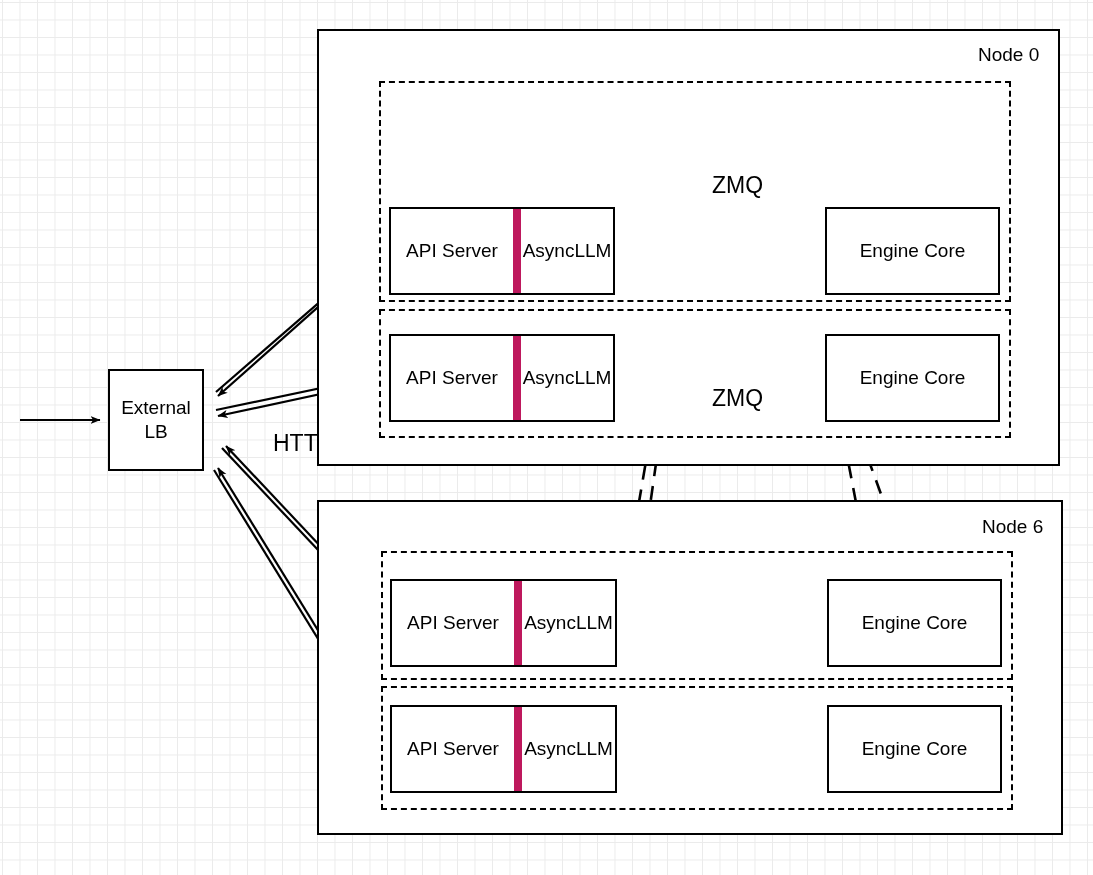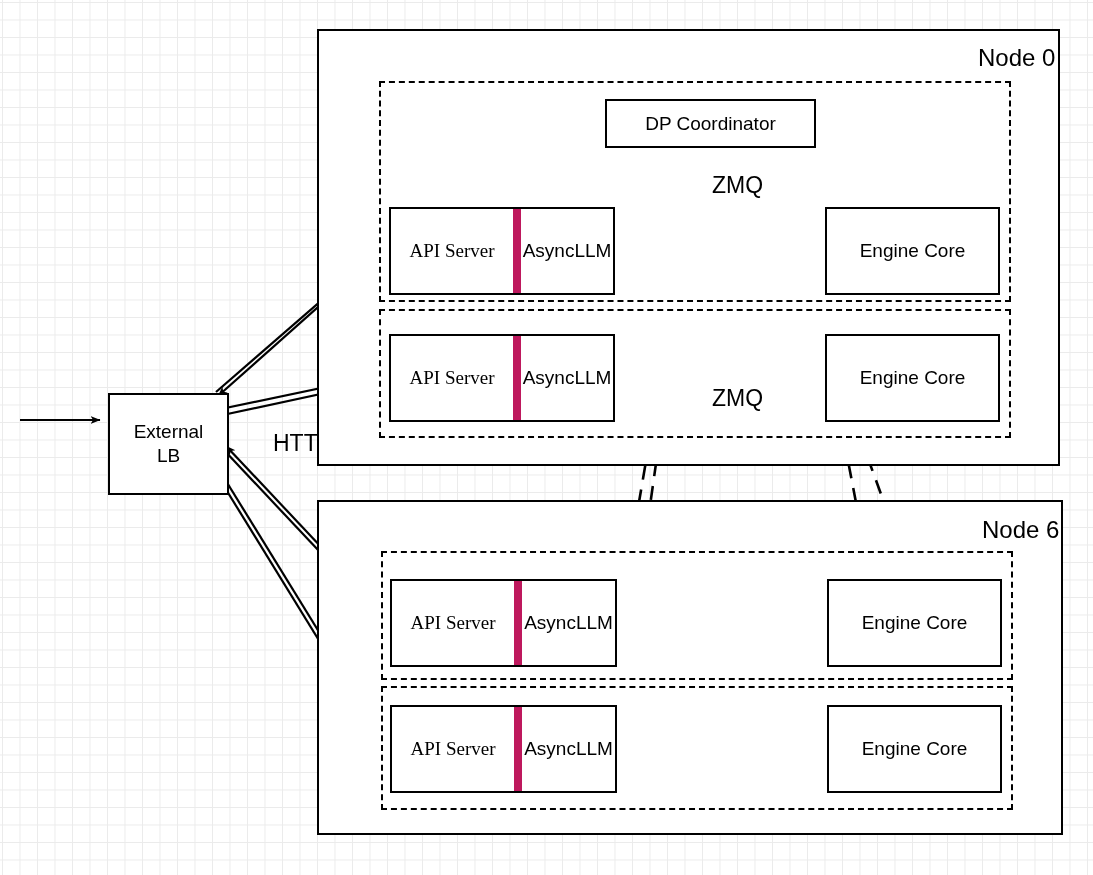--- a/index.html
+++ b/index.html
@@ -43,21 +43,21 @@
     line-height: 1.25;
   }
   .node-frame {
     position: absolute;
     box-sizing: border-box;
     border: 2px solid #000000;
     background: #ffffff;
   }
   .node-label {
     position: absolute;
-    font-size: 24px;
+    font-size: 19px;
     color: #000000;
     white-space: nowrap;
   }
   .dash-frame {
     position: absolute;
     box-sizing: border-box;
     border: 2px dashed #000000;
     background: transparent;
   }
   .split-box {
@@ -69,21 +69,21 @@
     align-items: stretch;
   }
   .split-cell {
     display: flex;
     align-items: center;
     justify-content: center;
     font-size: 19px;
     color: #000000;
     white-space: nowrap;
   }
-  .split-cell.left { flex: 0 0 122px; font-family: Liberation Serif, serif; }
+  .split-cell.left { flex: 0 0 122px; }
   .split-cell.right {
     flex: 1 1 auto;
     border-left: 8px solid #be185d;
   }
   .edge-label {
     position: absolute;
     font-size: 23px;
     color: #000000;
     background: transparent;
     white-space: nowrap;
@@ -173,21 +173,21 @@
       <line x1="806" y1="312" x2="840" y2="430" stroke="#000" stroke-width="2.6" stroke-dasharray="14,10"></line>
       <line x1="620" y1="198" x2="596" y2="300" stroke="#000" stroke-width="2.6" stroke-dasharray="14,10"></line>
       <line x1="602" y1="316" x2="624" y2="220" stroke="#000" stroke-width="2.6" stroke-dasharray="14,10" marker-end="url(#ah)"></line>
       <line x1="634" y1="560" x2="616" y2="700" stroke="#000" stroke-width="2.6" stroke-dasharray="14,10" marker-end="url(#ah)"></line>
       <line x1="960" y1="300" x2="952" y2="318" stroke="#000" stroke-width="2.6"></line>
       <line x1="946" y1="300" x2="938" y2="316" stroke="#000" stroke-width="2.6"></line>
       <line x1="948" y1="660" x2="960" y2="690" stroke="#000" stroke-width="2.6" marker-end="url(#ah)"></line>
     </g>
   </svg>
 
-  <div class="box" style="left:108px; top:369px; width:121px; height:102px; flex-direction:column;margin-top:24px;">
+  <div class="box" style="left:108px; top:369px; width:96px; height:102px; flex-direction:column;">
     <span>External</span>
     <span>LB</span>
   </div>
   <div class="edge-label" style="left:245px; top:430px;margin-left:28px;">HTTP</div>
 
   <div class="node-frame" style="left:317px; top:29px; width:743px; height:437px;"></div>
   <div class="node-label" style="left:978px; top:44px;">Node 0</div>
 
   <div class="dash-frame" style="left:379px; top:81px; width:632px; height:221px;"></div>
   <div class="split-box" style="left:389px; top:207px; width:226px; height:88px;">
@@ -200,23 +200,20 @@
 
   <div class="dash-frame" style="left:379px; top:309px; width:632px; height:129px;"></div>
   <div class="split-box" style="left:389px; top:334px; width:226px; height:88px;">
     <div class="split-cell left">API Server</div>
     <div class="split-cell right">AsyncLLM</div>
   </div>
   <div class="box" style="left:825px; top:334px; width:175px; height:88px;">
     <span>Engine Core</span>
   </div>
 
-  <div class="box" style="left:605px; top:99px; width:211px; height:49px;">
-    <span>DP Coordinator</span>
-  </div>
   <div class="edge-label" style="left:712px; top:172px;">ZMQ</div>
   <div class="edge-label" style="left:712px; top:385px;">ZMQ</div>
 
   <div class="node-frame" style="left:317px; top:500px; width:746px; height:335px;"></div>
   <div class="node-label" style="left:982px; top:516px;">Node 6</div>
 
   <div class="dash-frame" style="left:381px; top:551px; width:632px; height:129px;"></div>
   <div class="split-box" style="left:390px; top:579px; width:227px; height:88px;">
     <div class="split-cell left">API Server</div>
     <div class="split-cell right">AsyncLLM</div>

